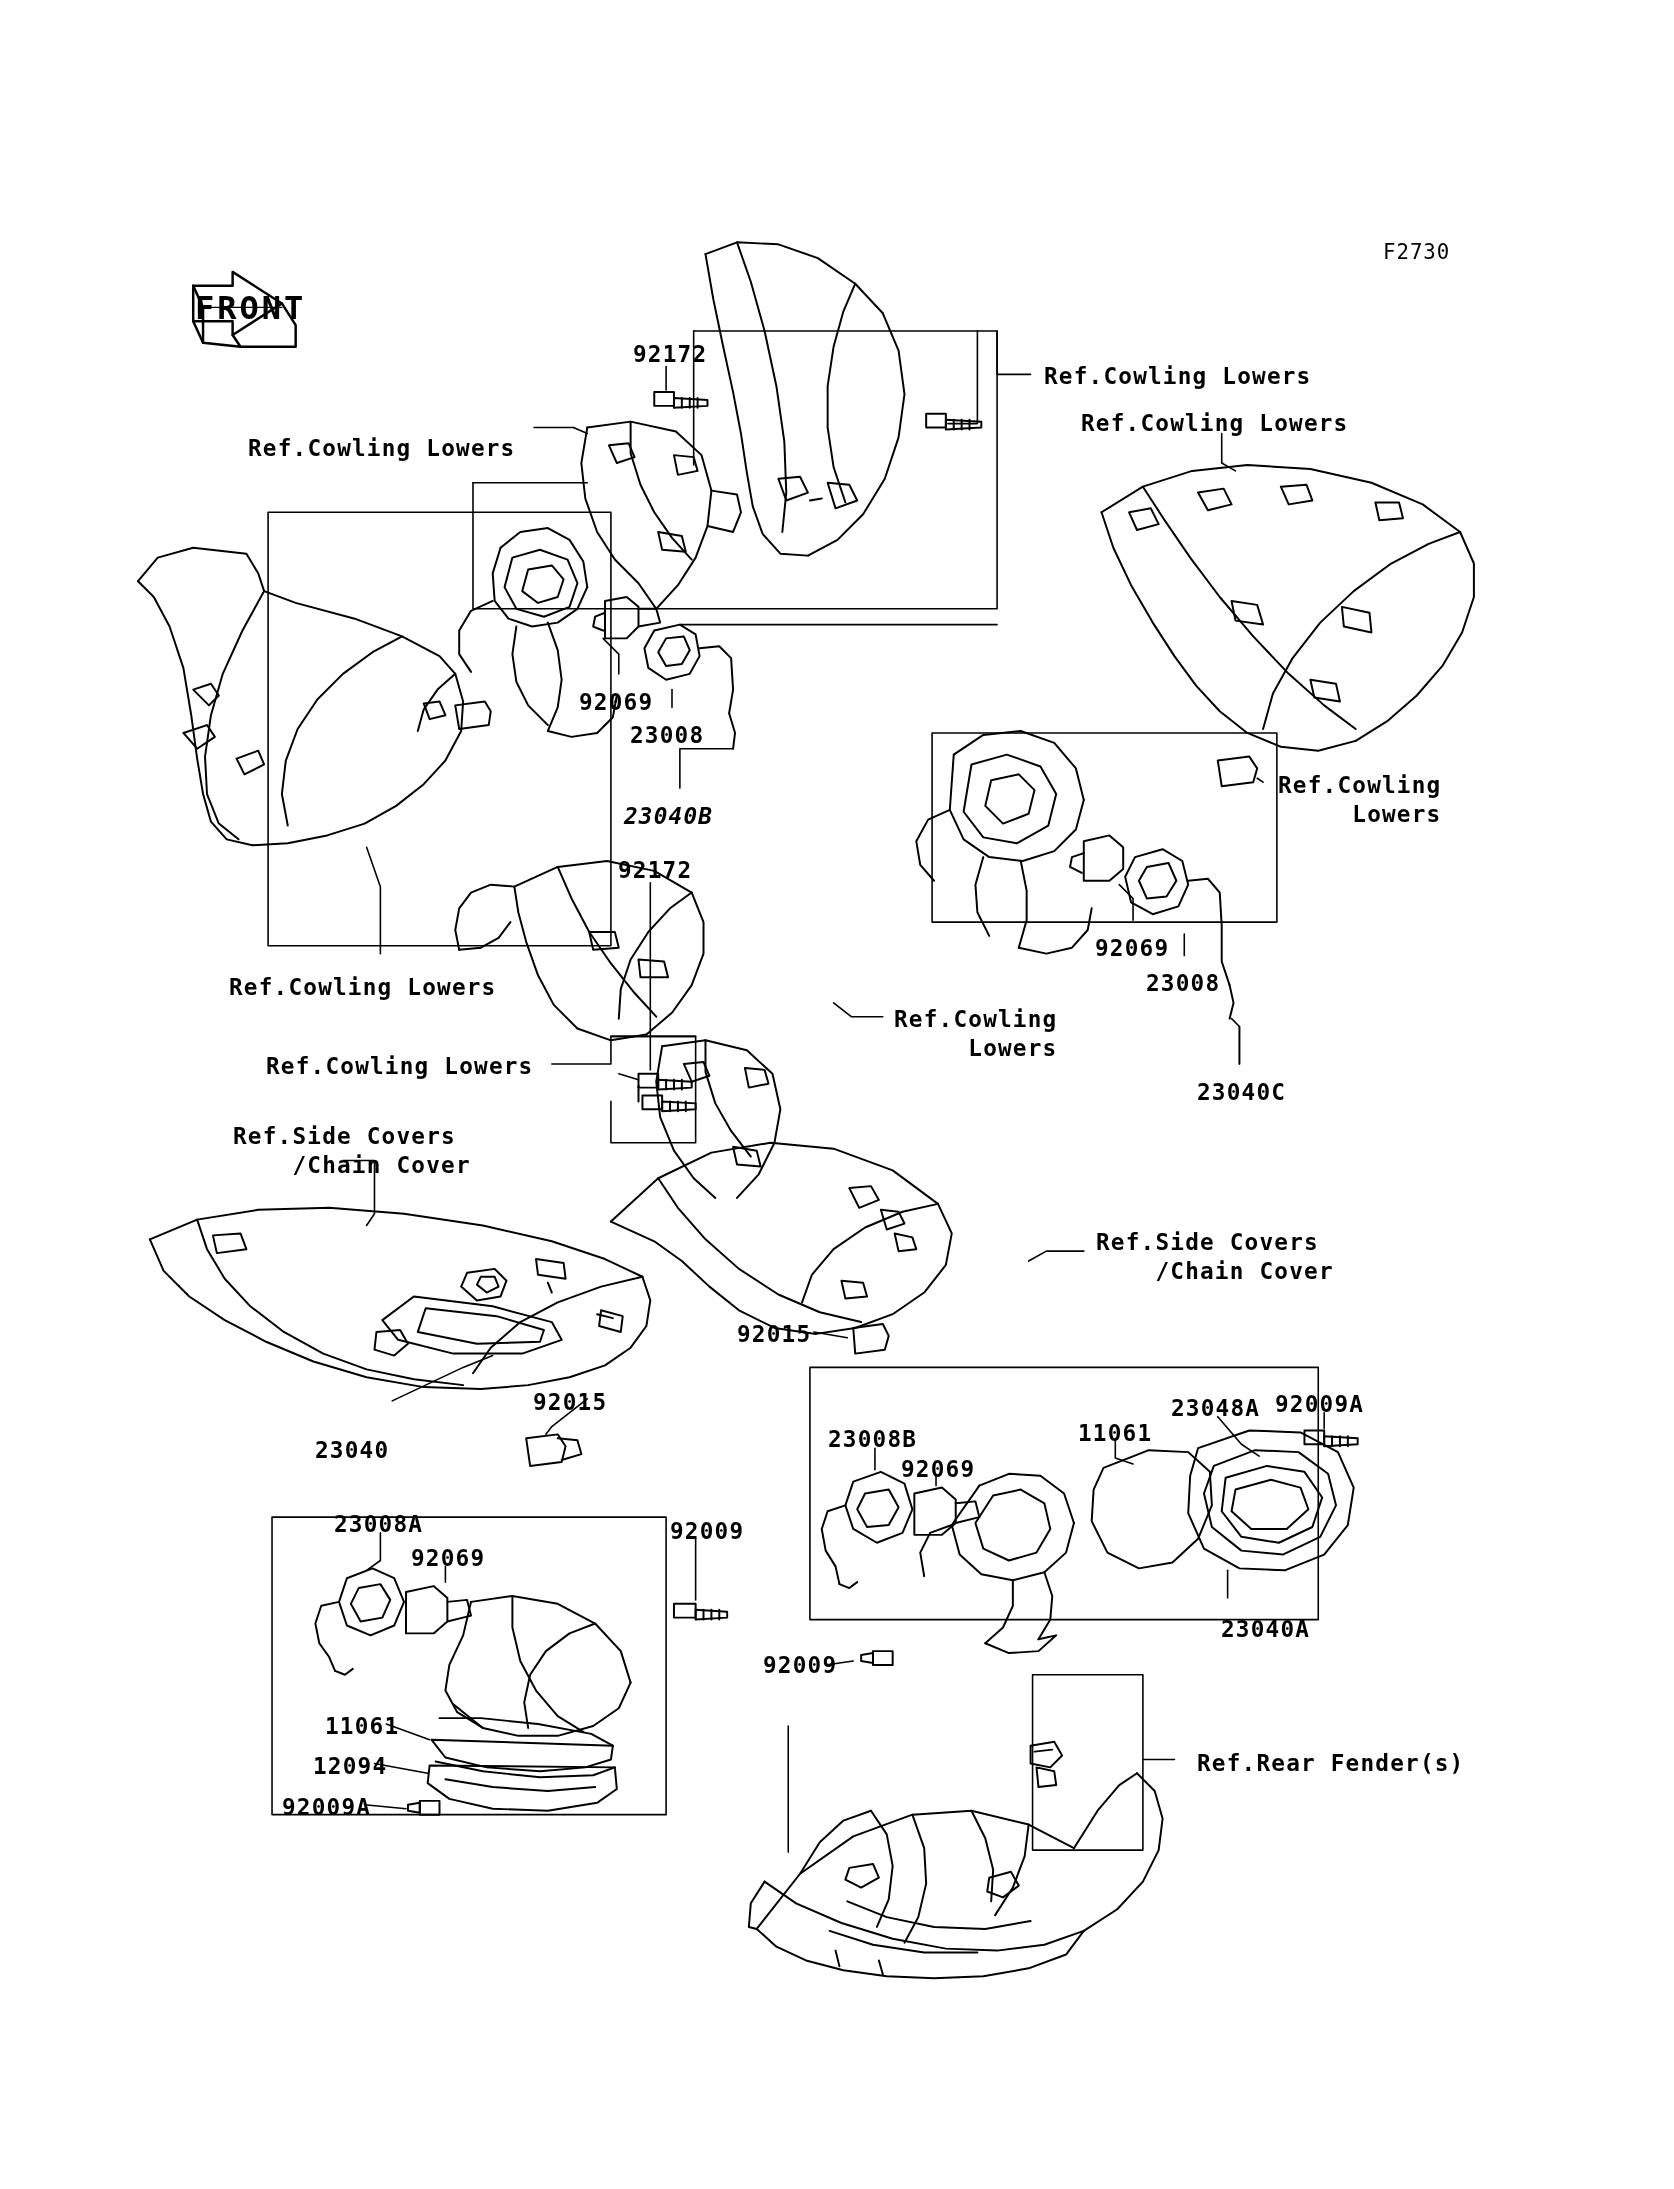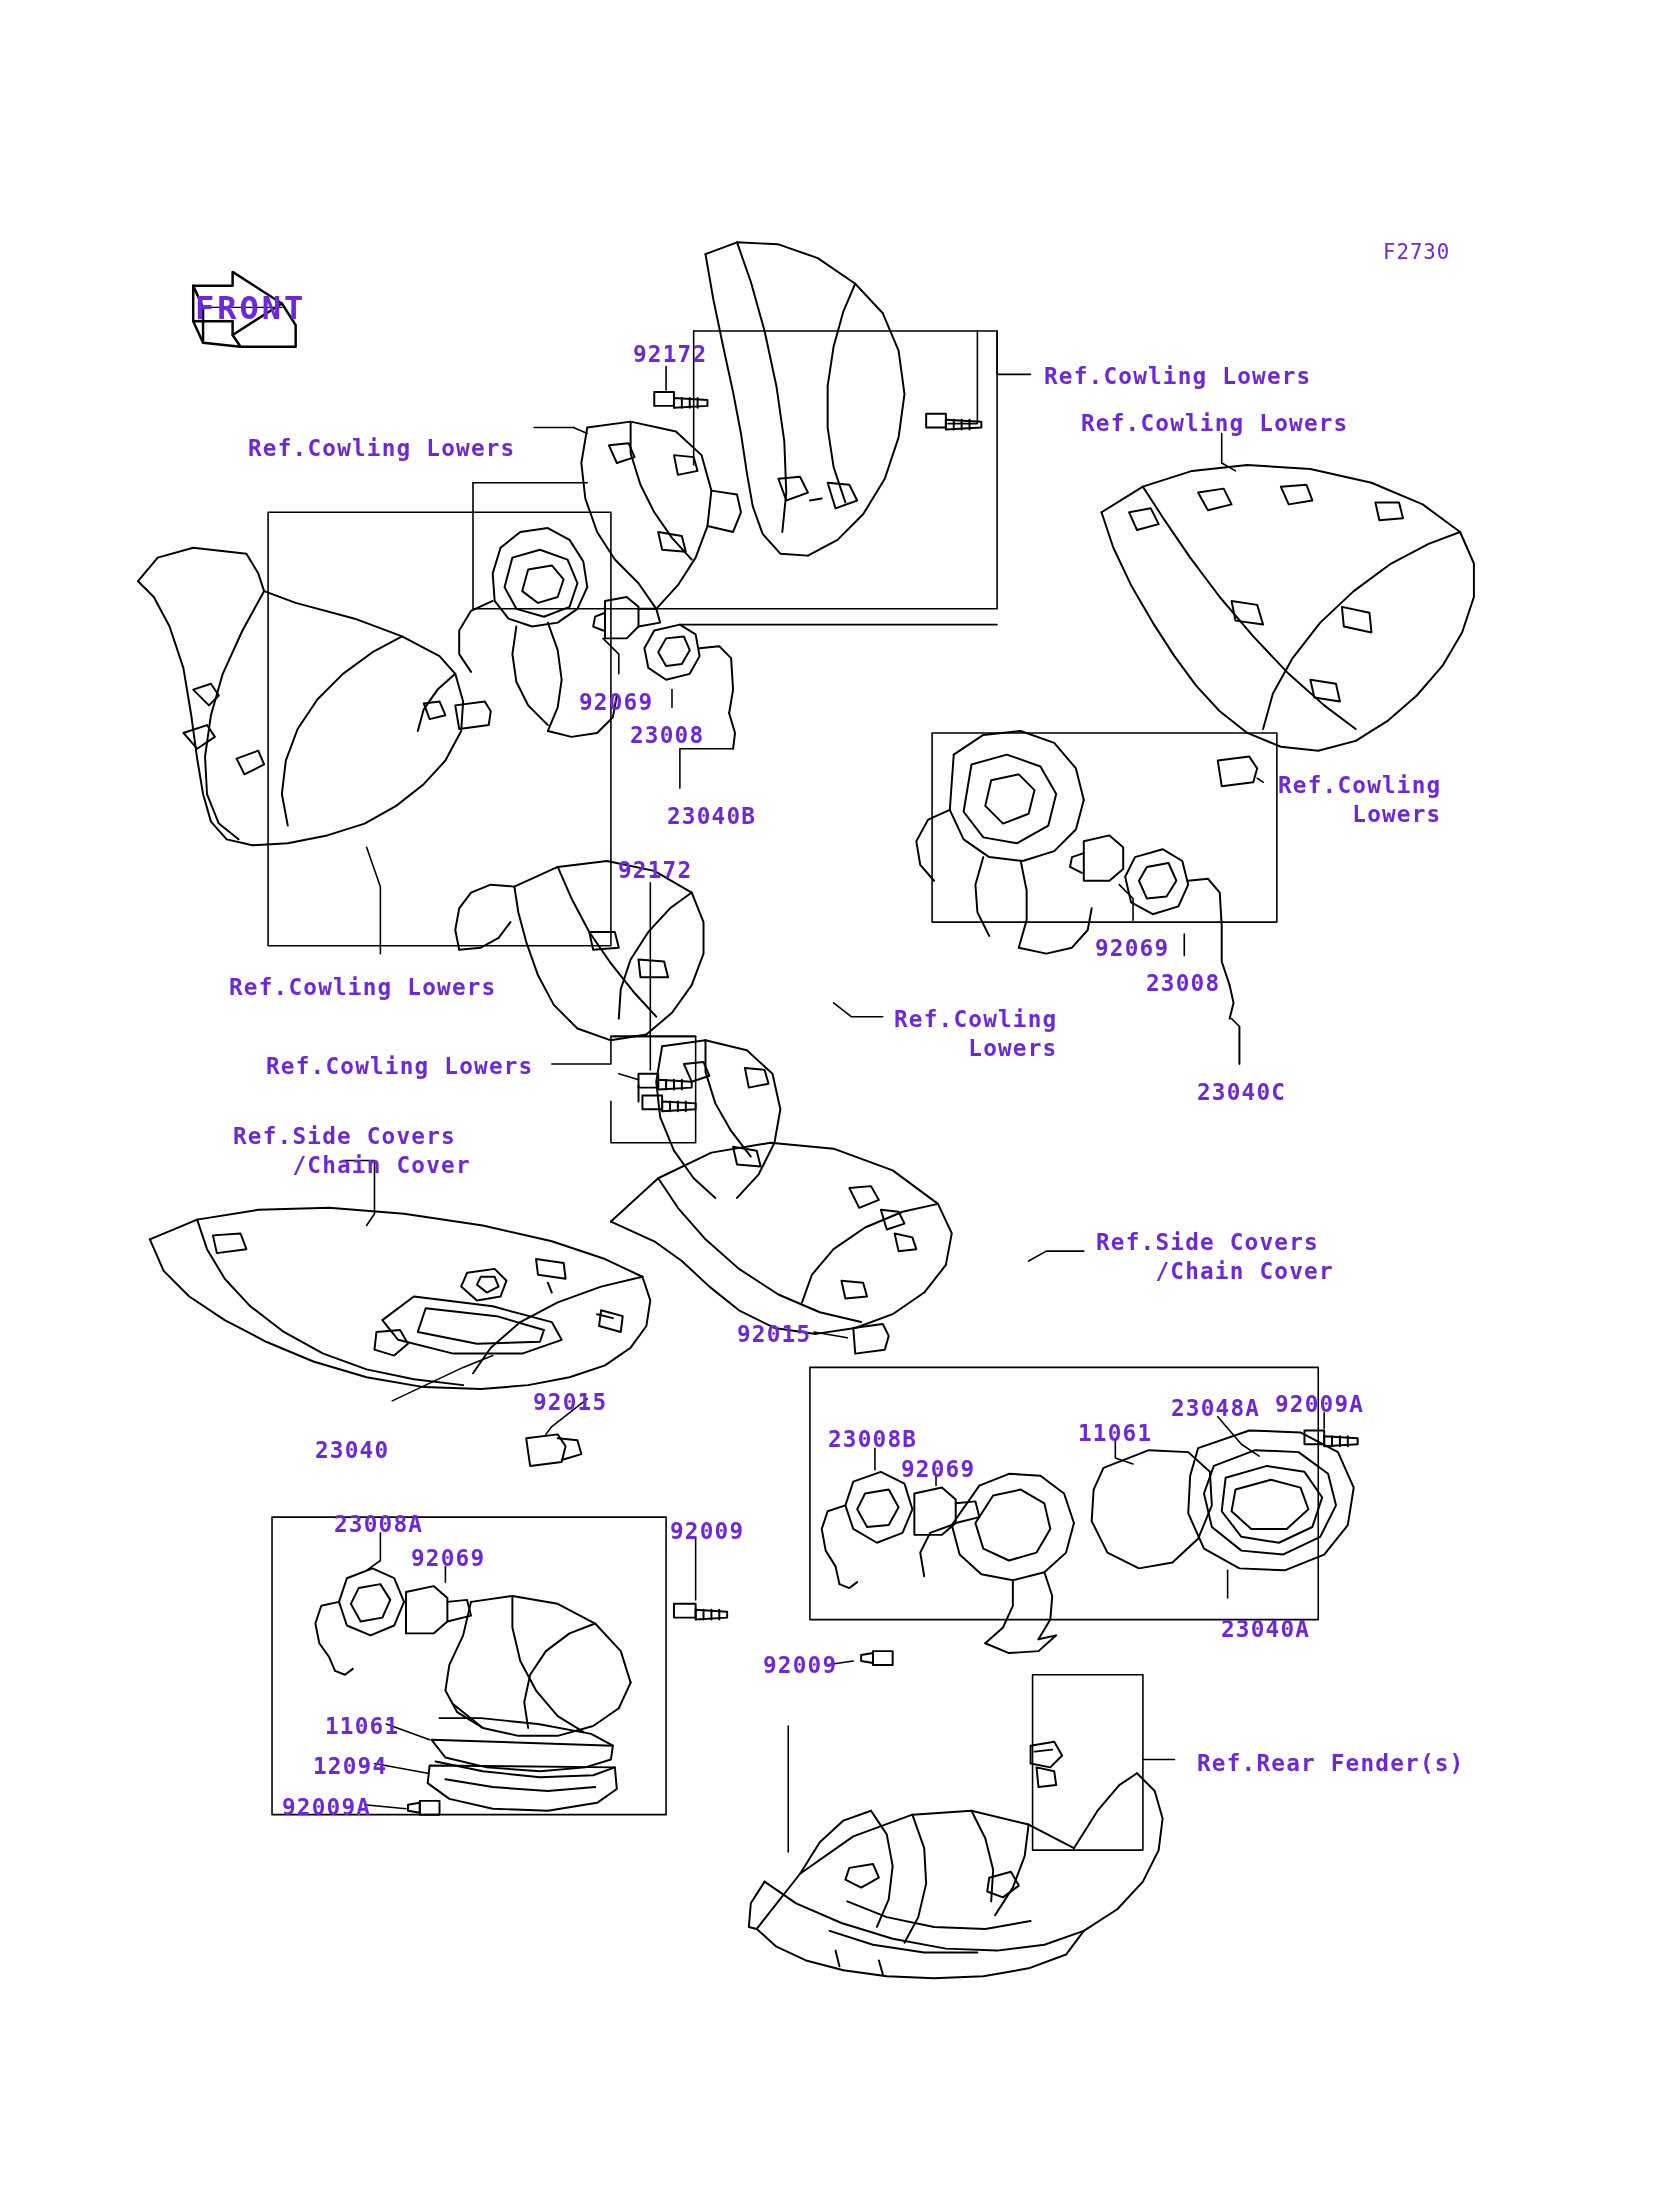--- a/index.html
+++ b/index.html
@@ -30,21 +30,21 @@
     height: 2190px;
     pointer-events: none;
   }
   .lbl {
     position: absolute;
     font-family: "DejaVu Sans Mono", monospace;
     font-size: 22.7px;
     font-weight: bold;
     letter-spacing: 1.2px;
     white-space: pre;
-    color: #6d28d9;
+    color: #000000;
     line-height: 1.28;
   }
   .lbl.sheet {
     font-weight: normal;
     font-size: 20.7px;
     letter-spacing: 1px;
   }
 </style>
 </head>
 <body>
@@ -403,21 +403,21 @@
 
   <div class="lbl" style="left:233px; top:1122px;">Ref.Side Covers
     /Chain Cover</div>
   <div class="lbl" style="left:1096px; top:1228px;">Ref.Side Covers
     /Chain Cover</div>
   <div class="lbl" style="left:1187px; top:1749px;margin-left:10px;">Ref.Rear Fender(s)</div>
 
   <div class="lbl" style="left:633px; top:340px;">92172</div>
   <div class="lbl" style="left:579px; top:688px;">92069</div>
   <div class="lbl" style="left:630px; top:721px;">23008</div>
-  <div class="lbl" style="left:667px; top:802px;">23040B</div>
+  <div class="lbl" style="left:624px; top:802px;font-style:italic;">23040B</div>
   <div class="lbl" style="left:618px; top:856px;">92172</div>
   <div class="lbl" style="left:1095px; top:934px;">92069</div>
   <div class="lbl" style="left:1146px; top:969px;">23008</div>
   <div class="lbl" style="left:1197px; top:1078px;">23040C</div>
 
   <div class="lbl" style="left:737px; top:1320px;">92015</div>
   <div class="lbl" style="left:533px; top:1388px;">92015</div>
   <div class="lbl" style="left:315px; top:1405px;margin-top:31px;">23040</div>
   <div class="lbl" style="left:828px; top:1425px;">23008B</div>
   <div class="lbl" style="left:901px; top:1455px;">92069</div>

